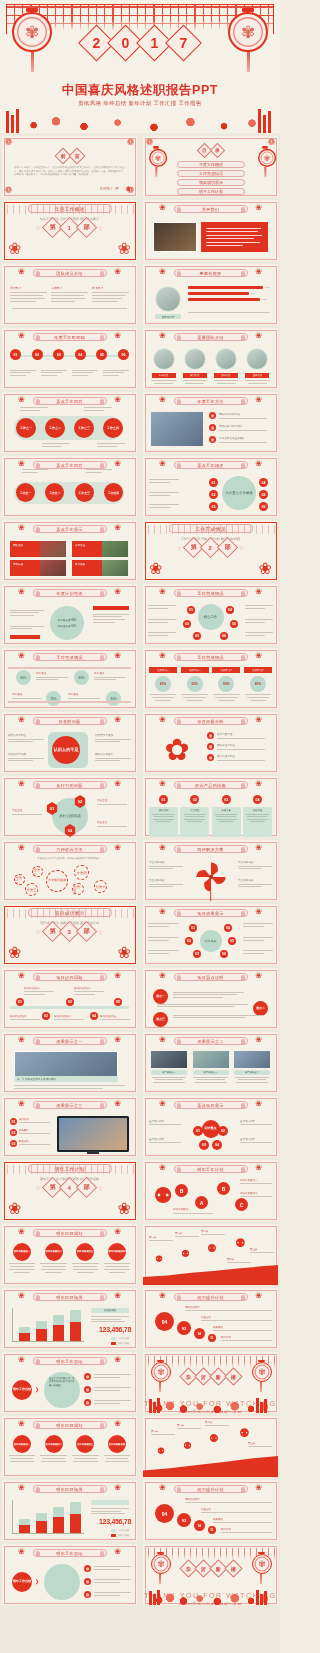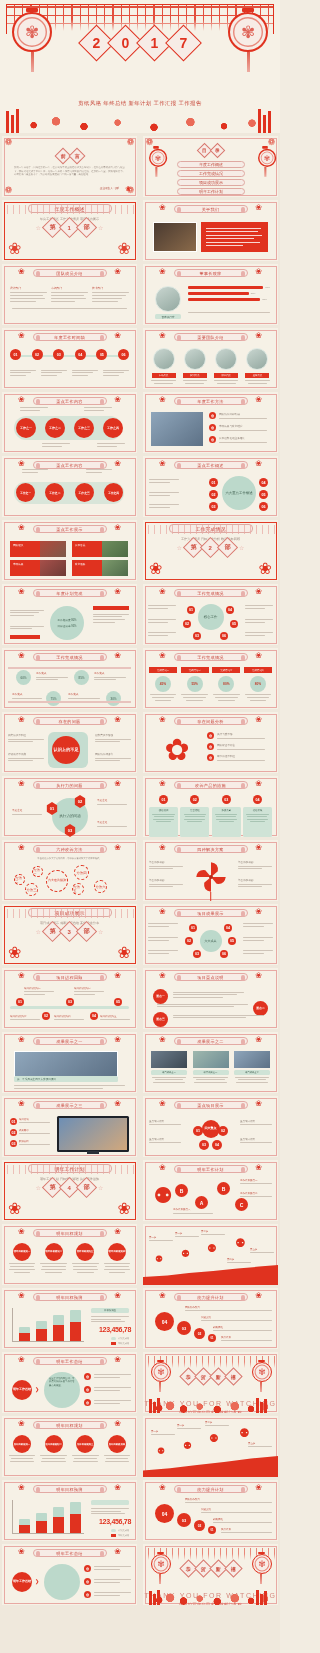--- a/index.html
+++ b/index.html
@@ -209,20 +209,21 @@
           <b>0</b>
         </div>
       <div class="dia">
           <b>1</b>
         </div>
       <div class="dia">
           <b>7</b>
         </div>
     </div>
 
+    <div class="hero-title">中国喜庆风格述职报告PPT</div>
     <div class="hero-sub">剪纸风格 年终总结 新年计划 工作汇报 工作报告</div>
 
     <div class="hero-flowers"></div>
     <div class="bamboo l">
       <i style="left:0;height:22px"></i>
         <i style="left:5px;height:18px"></i>
         <i style="left:10px;height:24px"></i>
     </div>
     <div class="bamboo r">
       <i style="left:0;height:24px"></i>

